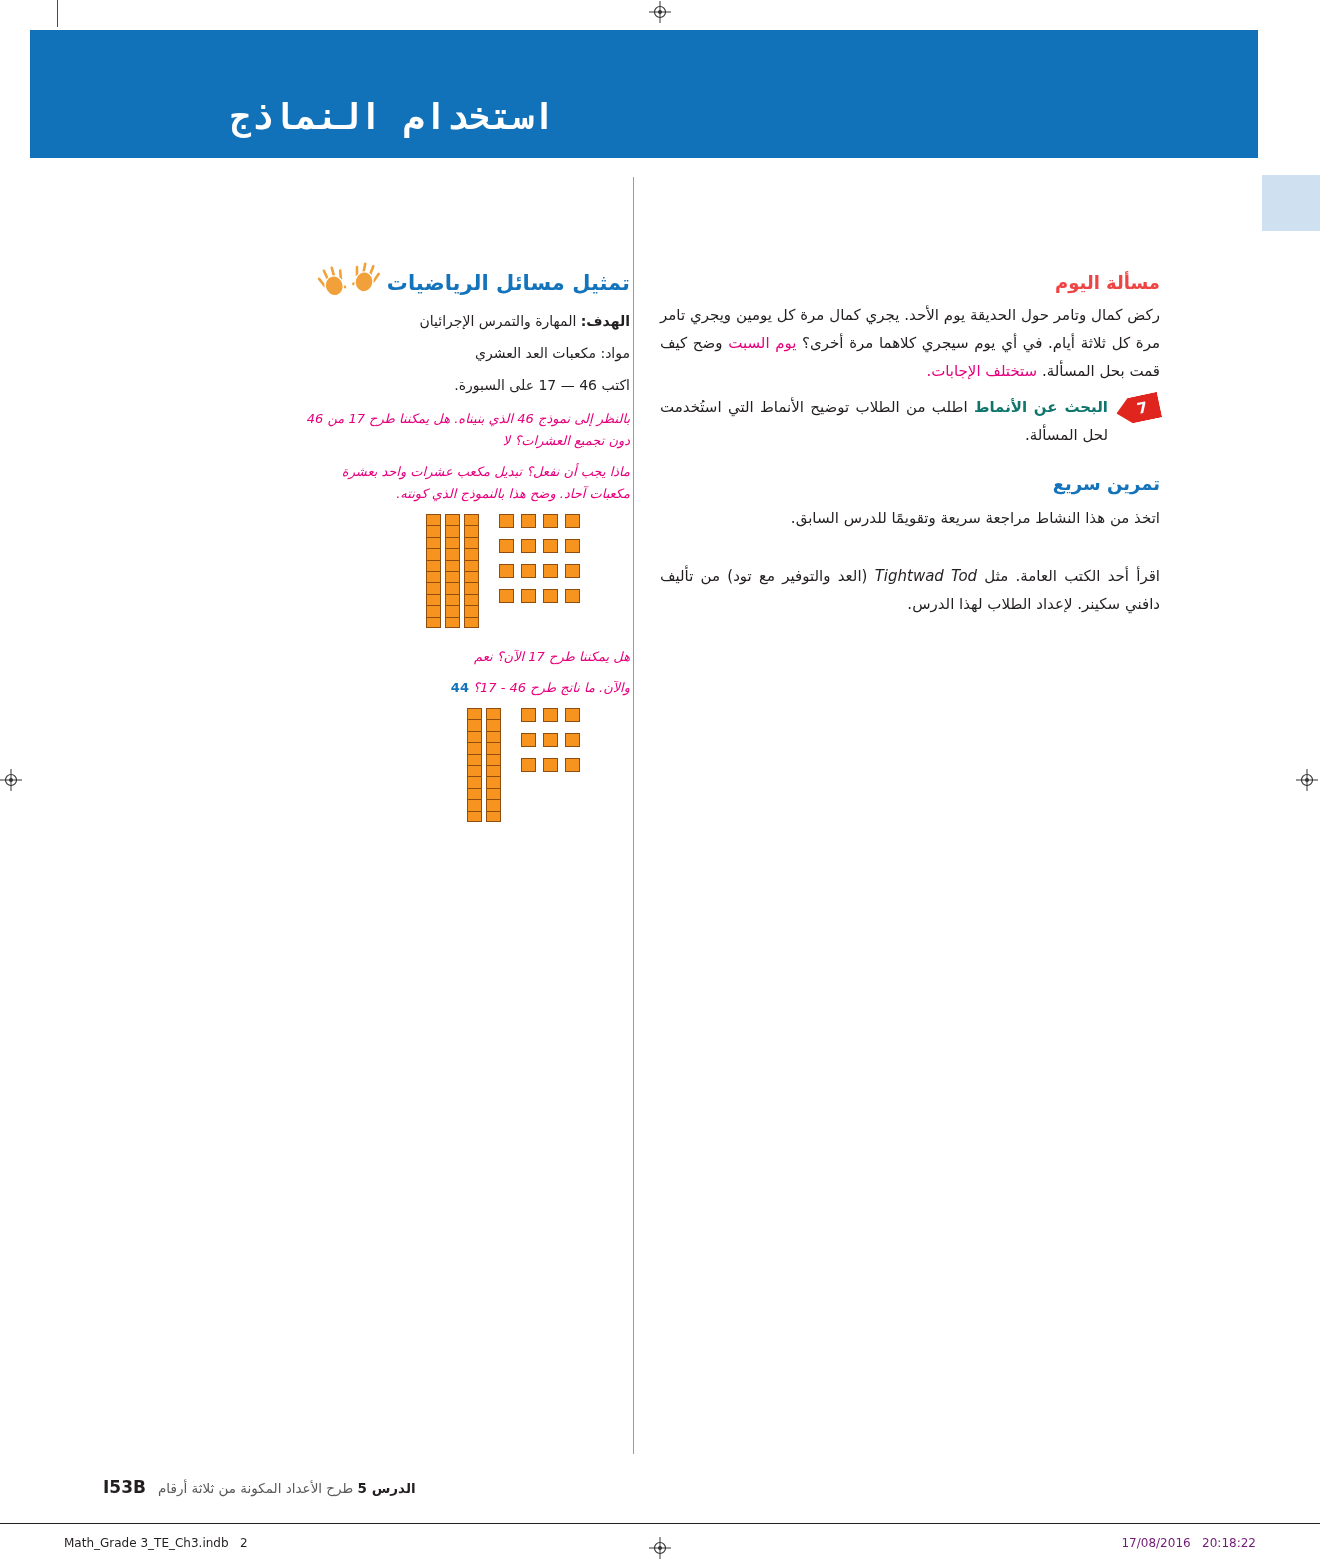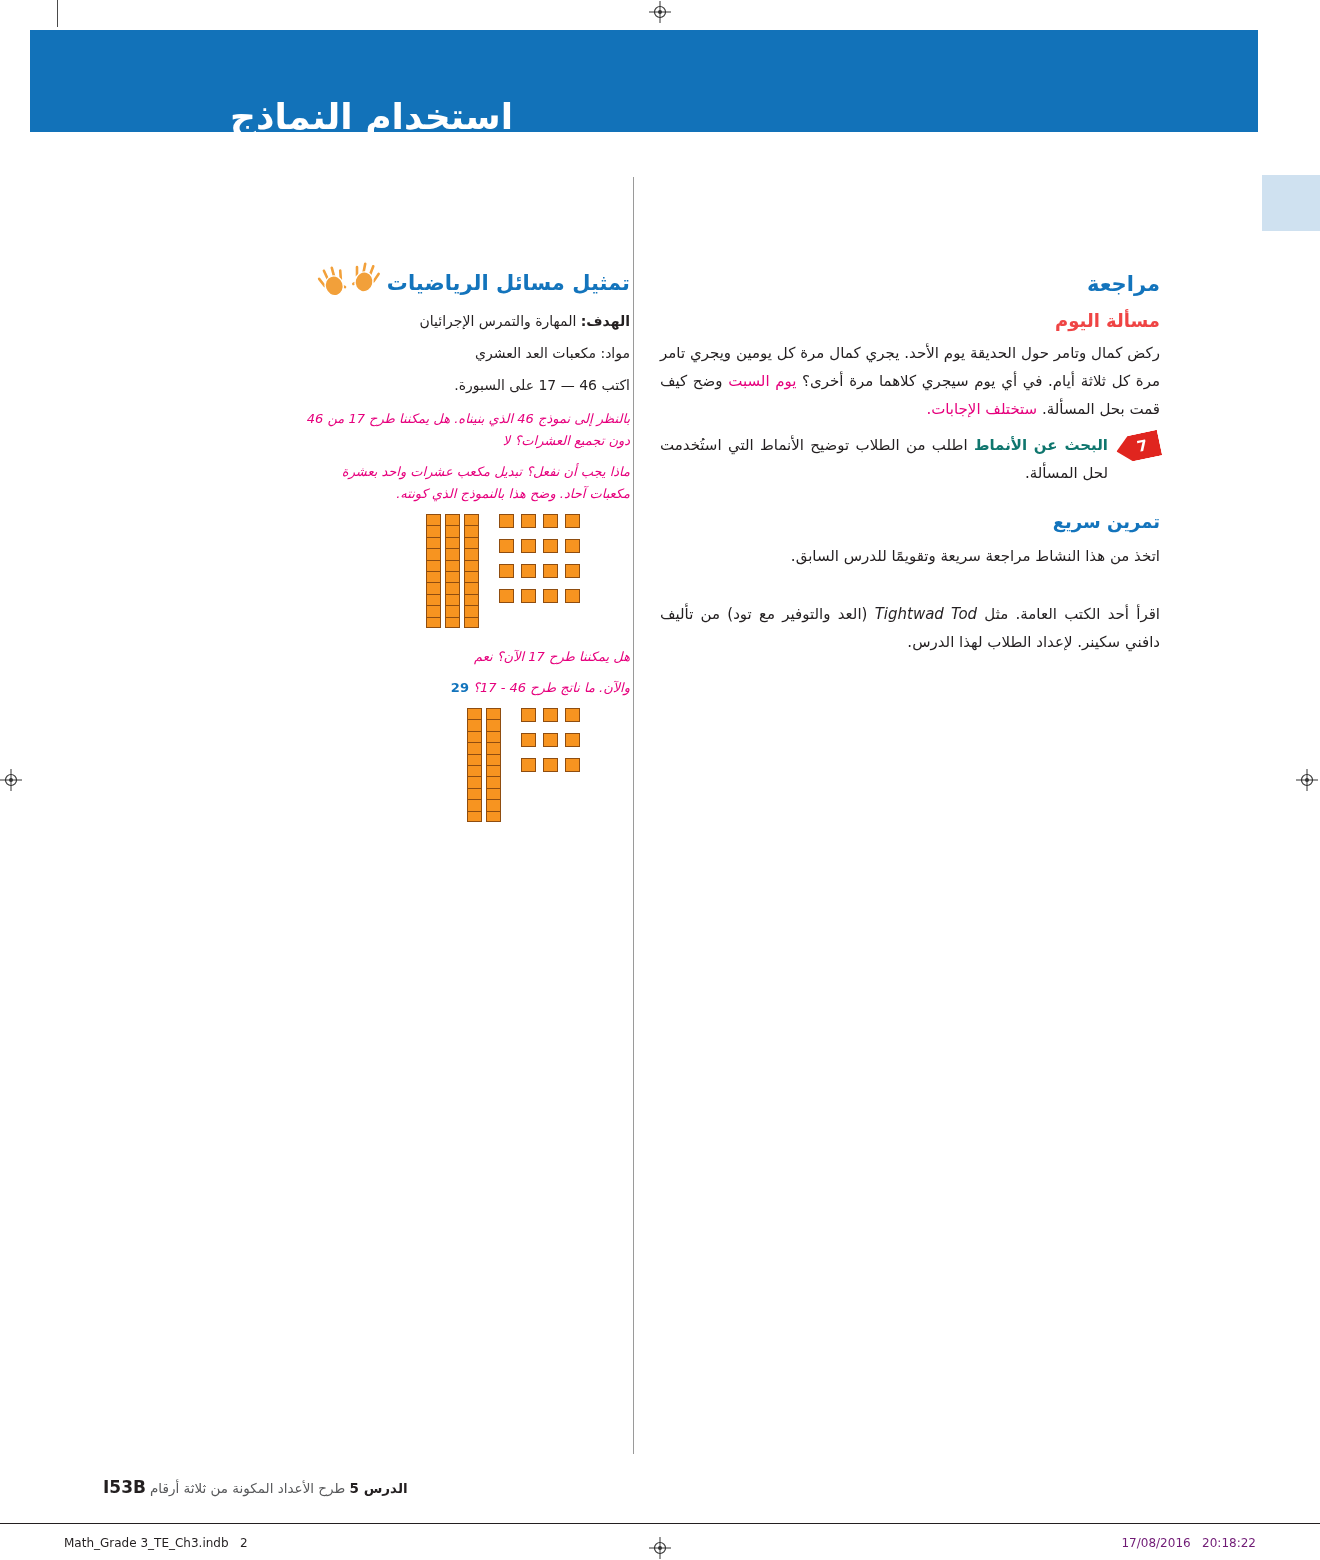--- a/index.html
+++ b/index.html
@@ -5,21 +5,21 @@
   * { box-sizing: border-box; margin: 0; padding: 0; }
   html,body { background:#e9e9e9; }
   body { font-family: "DejaVu Sans", sans-serif; }
   .page { position:relative; width:1320px; height:1560px; background:#ffffff; overflow:hidden; margin:0 auto; }
 
   
   .regmark { position:absolute; width:22px; height:22px; }
   .crop-line-topleft { position:absolute; left:57px; top:0; width:1px; height:27px; background:#4a4a4a; }
 
   
-  .header-band { position:absolute; left:30px; top:30px; width:1228px; height:102px; background:#1272b9; }
+  .header-band { position:absolute; left:30px; top:30px; width:1228px; height:128px; background:#1272b9;font-family:Liberation Mono, monospace; }
   .page-title { position:absolute; left:200px; top:66px; color:#ffffff; font-size:36px; font-weight:bold; direction:rtl; }
 
   .side-tab { position:absolute; right:0; top:175px; width:58px; height:56px; background:#cfe1f0; }
 
   .divider { position:absolute; left:633px; top:177px; width:1px; height:1277px; background:#9a9a9a; }
 
   
   .col-review { position:absolute; right:160px; top:272px; width:500px; direction:rtl; text-align:right; color:#231f20; }
   .review-title { color:#1374bc; font-size:21px; font-weight:bold; margin-bottom:14px; }
   .daily-title  { color:#ef4444; font-size:18px; font-weight:bold; margin-bottom:8px; }
@@ -48,21 +48,21 @@
   .answer-blue { color:#1374bc; font-weight:bold; font-style:normal; }
 
   .model { display:flex; direction:ltr; gap:20px; width:fit-content; margin:4px 50px 18px auto; }
   .rods { display:flex; gap:4px; align-items:flex-start; }
   .rod { width:15px; height:114px; background-color:#f79420; border:1px solid #8f4d10;
          background-image:repeating-linear-gradient(to bottom, rgba(0,0,0,0) 0 10.4px, #8f4d10 10.4px 11.4px); }
   .cubes { display:grid; gap:11px 7px; align-content:flex-start; }
   .cube { width:15px; height:14px; background:#f79420; border:1px solid #8f4d10; }
 
   
-  .lesson-footer { position:absolute; left:103px; top:1477px; display:flex; direction:ltr; align-items:baseline; gap:4px; }
+  .lesson-footer { position:absolute; left:103px; top:1477px; display:flex; direction:ltr; align-items:baseline; gap:12px; }
   .page-num { font-weight:bold; font-size:17px; color:#231f20; }
   .lesson-text { direction:rtl; font-size:13.5px; color:#58595b; }
   .lesson-label { font-weight:bold; color:#231f20; }
 
   .print-rule { position:absolute; left:0; top:1523px; width:1320px; height:1px; background:#231f20; }
   .print-left  { position:absolute; left:64px;  top:1536px; font-size:12px; color:#231f20; white-space:pre; }
   .print-right { position:absolute; right:64px; top:1536px; font-size:12px; color:#701a75; white-space:pre; }
 </style>
 </head>
 <body>
@@ -96,21 +96,20 @@
   <div class="crop-line-topleft"></div>
 
   <div class="header-band">
     <div class="page-title">استخدام النماذج</div>
   </div>
   <div class="side-tab"></div>
 
   <div class="divider"></div>
 
   <div class="col-review">
-    <div class="review-title">مراجعة</div>
     <div class="daily-title">مسألة اليوم</div>
     <p class="daily-text"><span>ركض كمال وتامر حول الحديقة يوم الأحد. يجري كمال مرة كل يومين ويجري تامر مرة كل ثلاثة أيام. في أي يوم سيجري كلاهما مرة أخرى؟ </span><span class="magenta">يوم السبت</span><span> وضح كيف قمت بحل المسألة. </span><span class="magenta">ستختلف الإجابات.</span></p>
 
     <p class="tip">
       <span class="tip-arrow">7</span><span class="tip-label">البحث عن الأنماط</span><span> اطلب من الطلاب توضيح الأنماط التي استُخدمت لحل المسألة.</span>
     </p>
 
     <div class="quick-title">تمرين سريع</div>
     <p class="quick-text">اتخذ من هذا النشاط مراجعة سريعة وتقويمًا للدرس السابق.</p>
 
@@ -169,21 +168,21 @@
           <div class="cube"></div>
           <div class="cube"></div>
           <div class="cube"></div>
           <div class="cube"></div>
           <div class="cube"></div>
           <div class="cube"></div>
         </div>
     </div>
 
     <p class="prompt">هل يمكننا طرح 17 الآن؟ نعم</p>
-    <p class="prompt"><span>والآن. ما ناتج طرح 46 - 17؟ </span><span class="answer-blue">29</span></p>
+    <p class="prompt"><span>والآن. ما ناتج طرح 46 - 17؟ </span><span class="answer-blue">44</span></p>
 
     <div class="model">
       <div class="rods">
           <div class="rod"></div>
           <div class="rod"></div>
         </div>
       <div class="cubes" style="grid-template-columns: repeat(3, 15px);">
           <div class="cube"></div>
           <div class="cube"></div>
           <div class="cube"></div>

